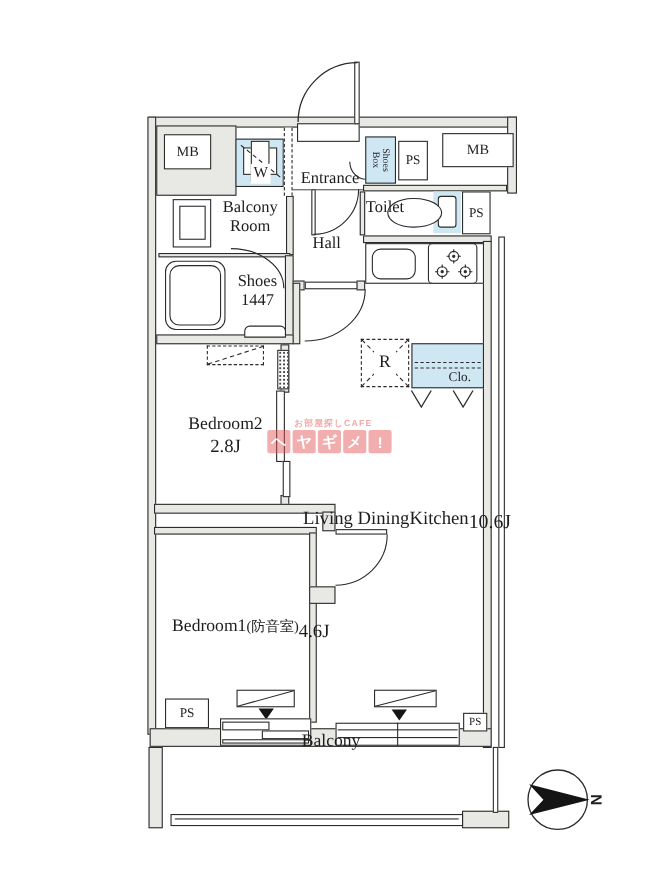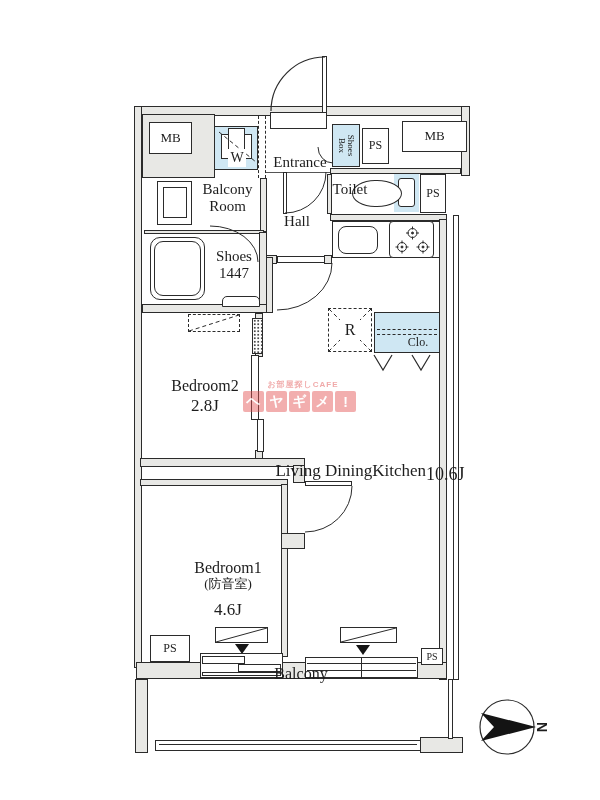--- a/index.html
+++ b/index.html
@@ -203,21 +203,21 @@
   </div>
   <div class="lbl" style="left:150px;top:370px;width:110px;height:52px;flex-direction:column;font-size:16px">
     <div>Bedroom2</div>
     <div style="font-size:17px;margin-top:1px">2.8J</div>
   </div>
   <div class="lbl" style="left:298px;top:431px;width:144px;height:80px;flex-direction:row;font-size:17px">
     <div>Living Dining</div>
     <div>Kitchen</div>
     <div style="font-size:18px;margin-top:7px">10.6J</div>
   </div>
-  <div class="lbl" style="left:163px;top:550px;width:130px;height:78px;flex-direction:column;font-size:16px">
+  <div class="lbl" style="left:163px;top:531px;width:130px;height:78px;flex-direction:row;font-size:16px">
     <div>Bedroom1</div>
     <div style="font-size:13px">(防音室)</div>
     <div style="font-size:17px;margin-top:8px">4.6J</div>
   </div>
   <div class="lbl" style="left:261px;top:664px;width:80px;height:20px;font-size:16px">Balcony</div>
 
   <div class="wm" style="left:243px;top:379px;width:120px">
     <div class="tag">お部屋探しCAFE</div>
     <div class="tiles">
       <div class="tile">ヘ</div>

